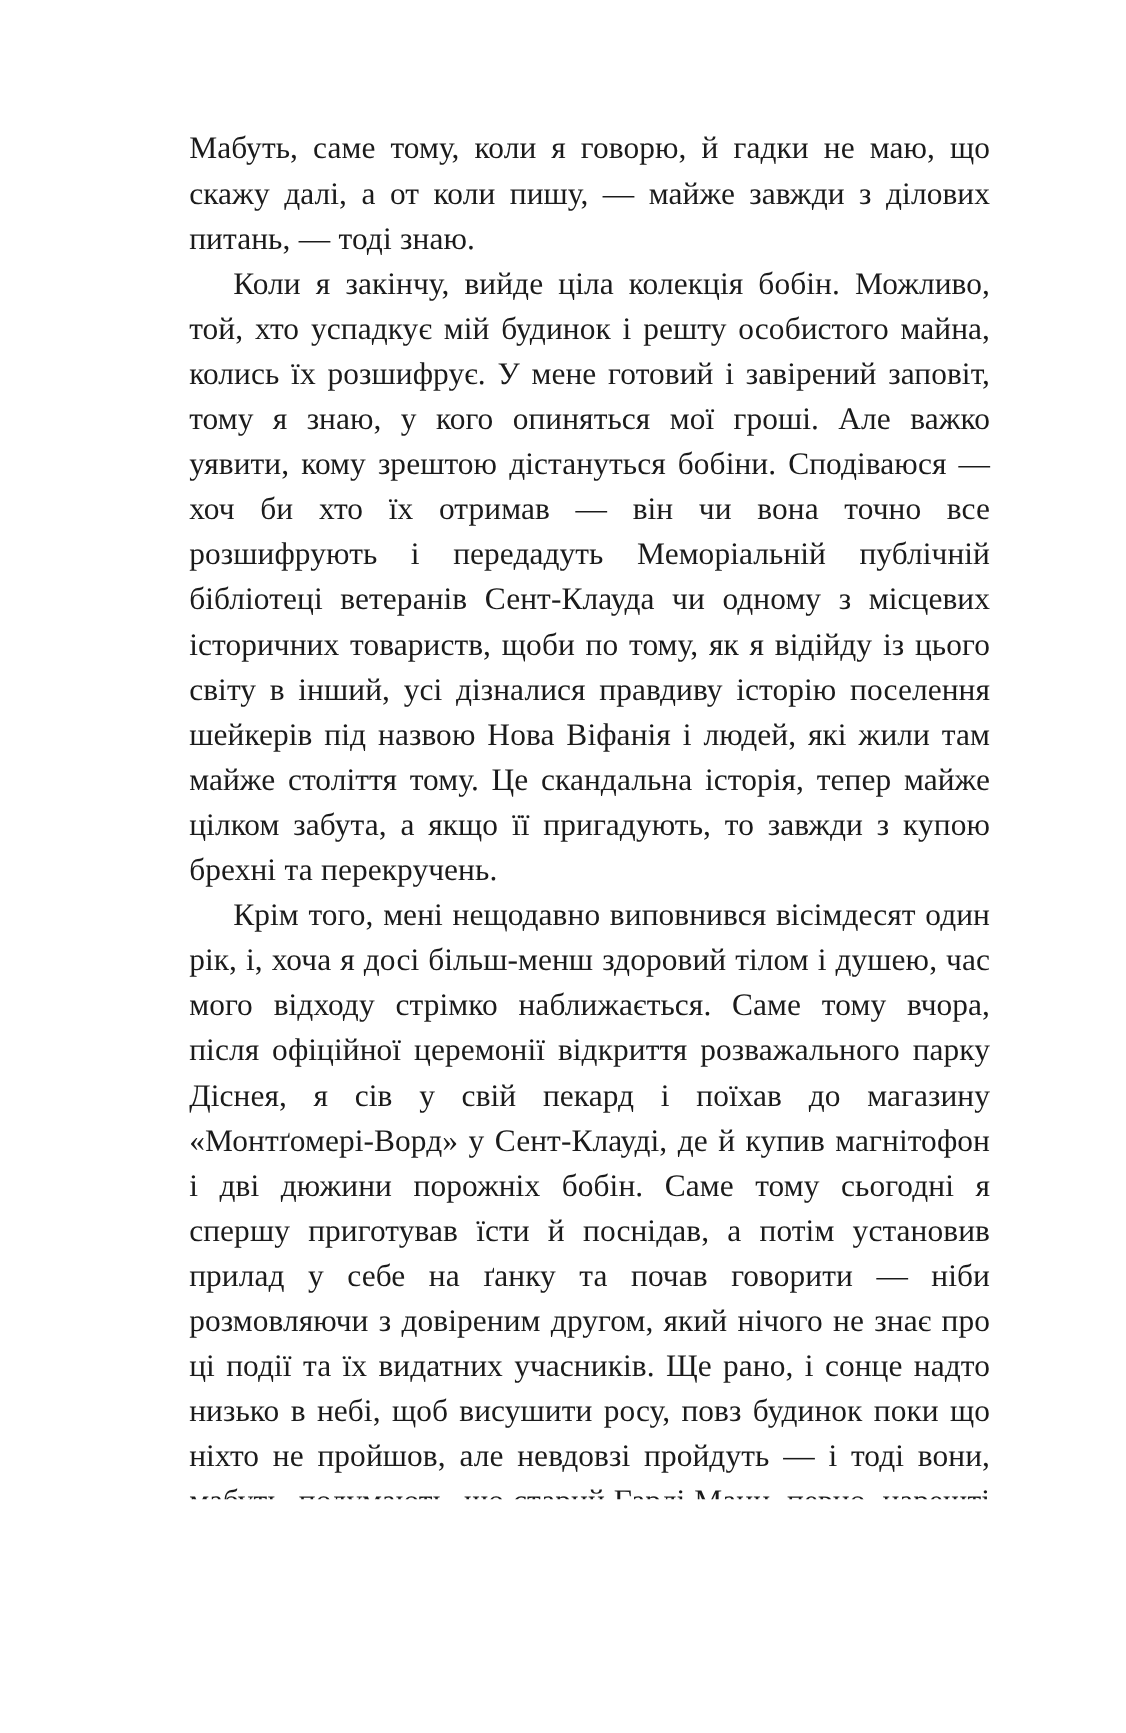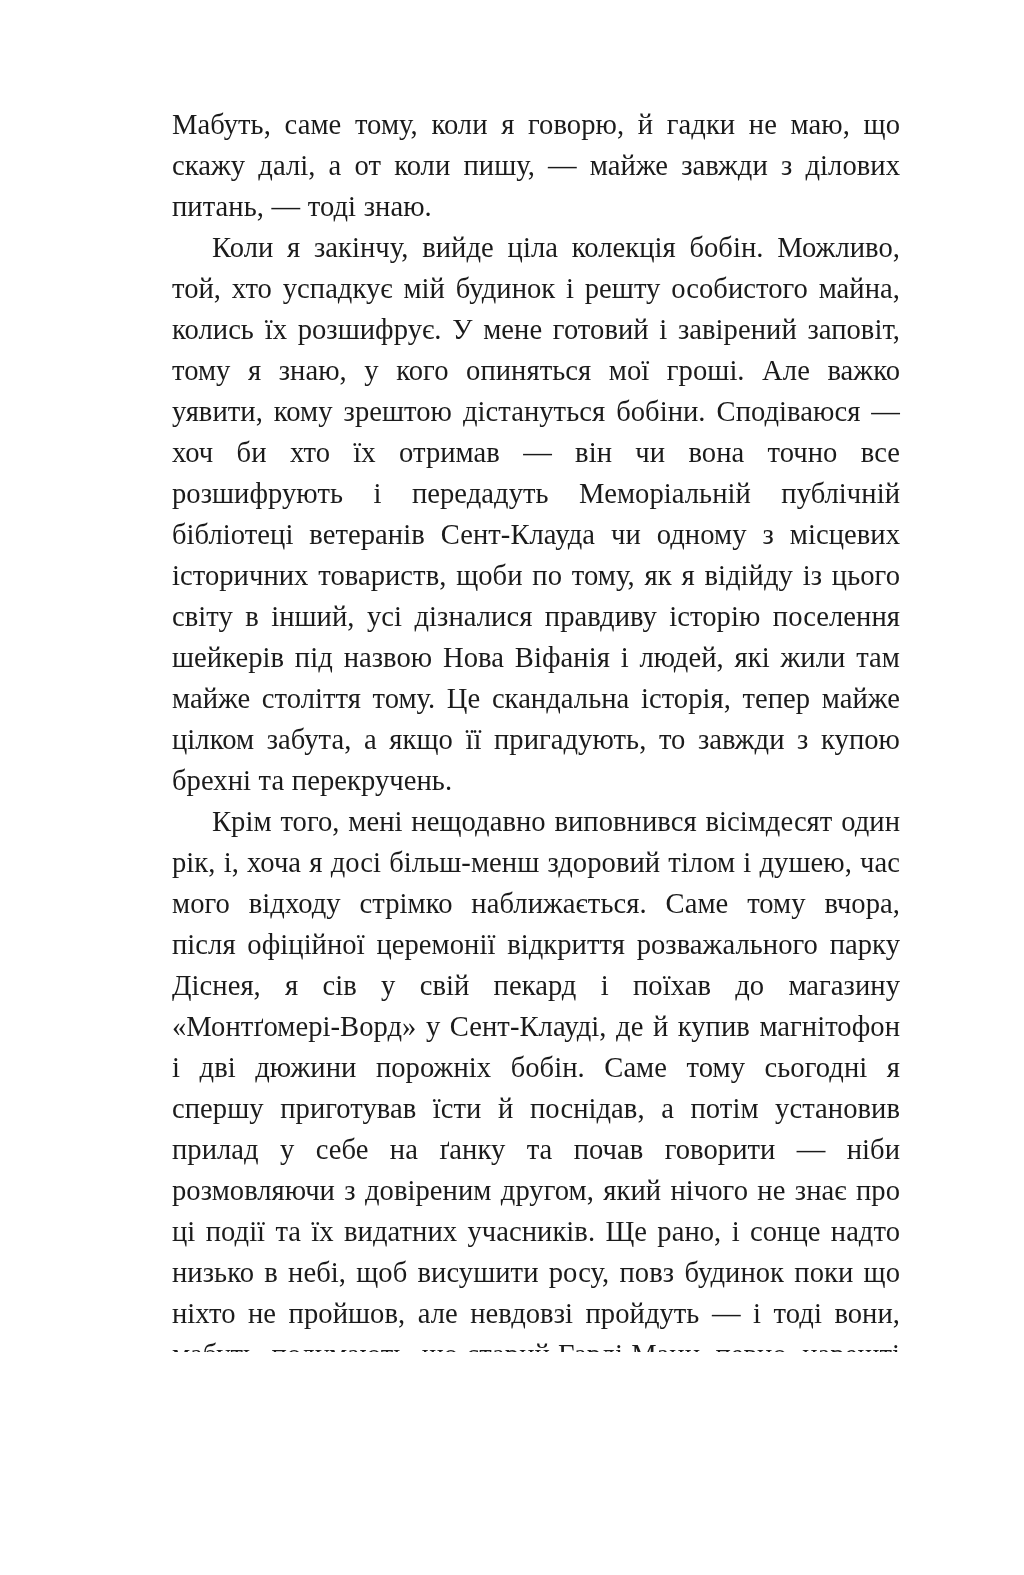--- a/index.html
+++ b/index.html
@@ -7,21 +7,21 @@
     margin: 0;
     padding: 0;
     background: #ffffff;
   }
 
   .page {
     position: relative;
     width: 1024px;
     height: 1352px;
     background: #ffffff;
-    margin: 0 auto;
+    margin: 11px auto;
     overflow: hidden;
     font-family: "Liberation Serif", "DejaVu Serif", serif;
     color: #1b1b1b;
     -webkit-font-smoothing: antialiased;
   }
 
   .text-block {
     position: absolute;
     left: 172px;
     top: 104px;

